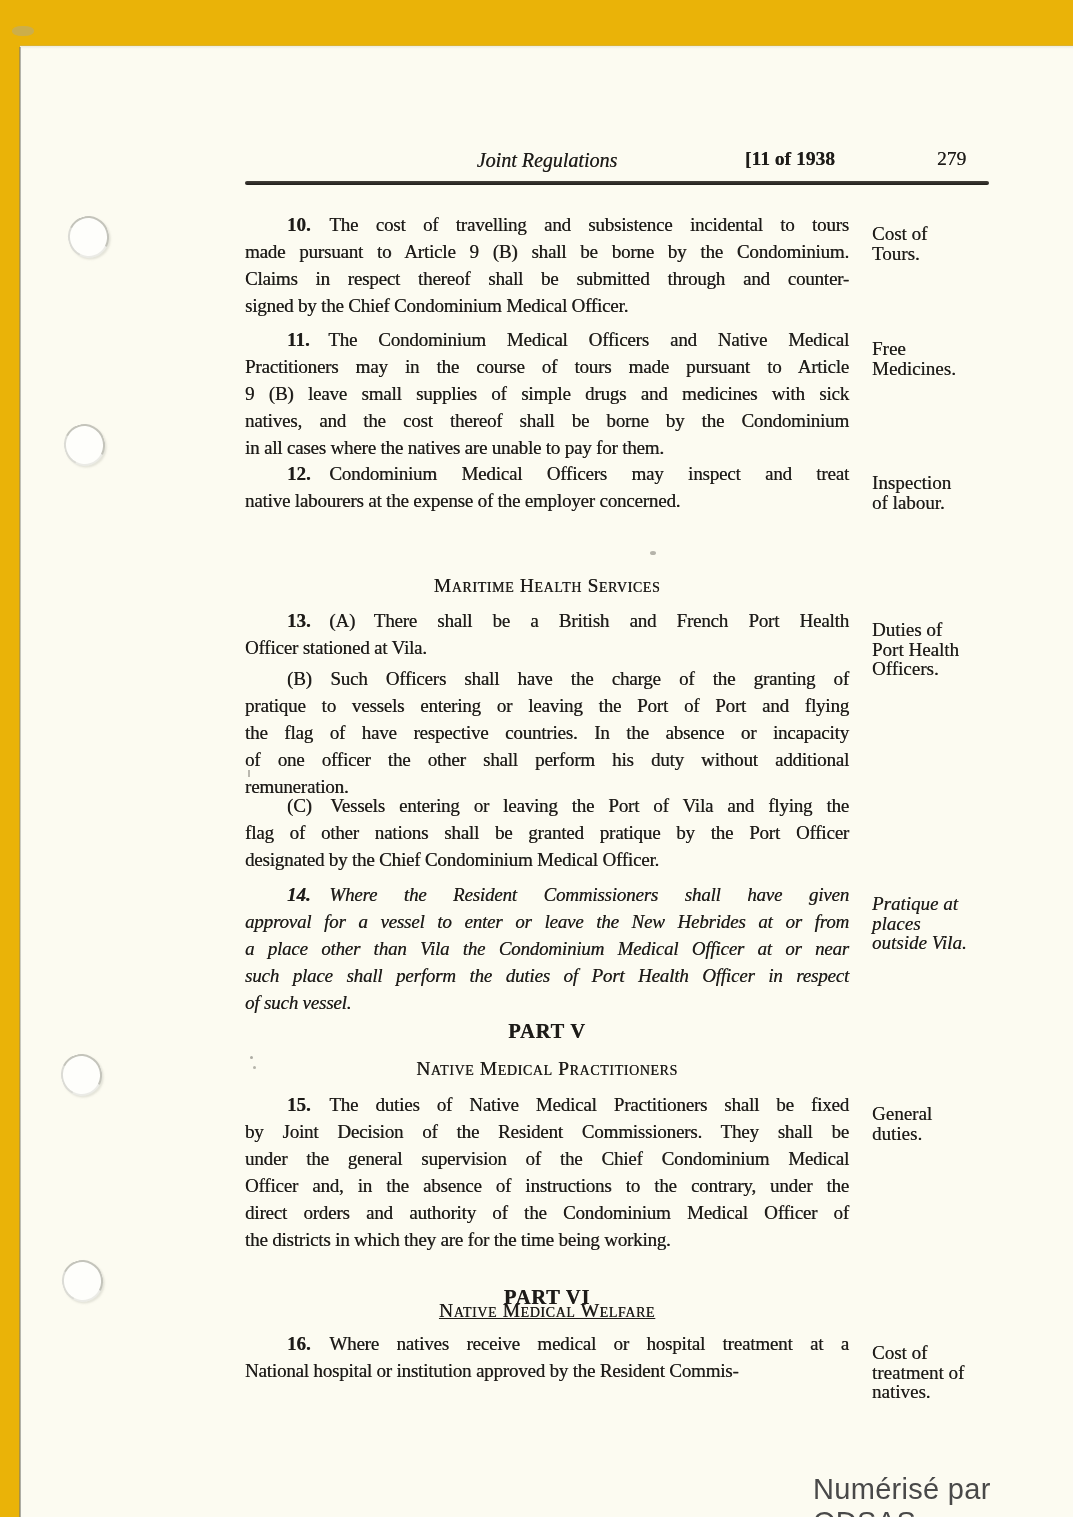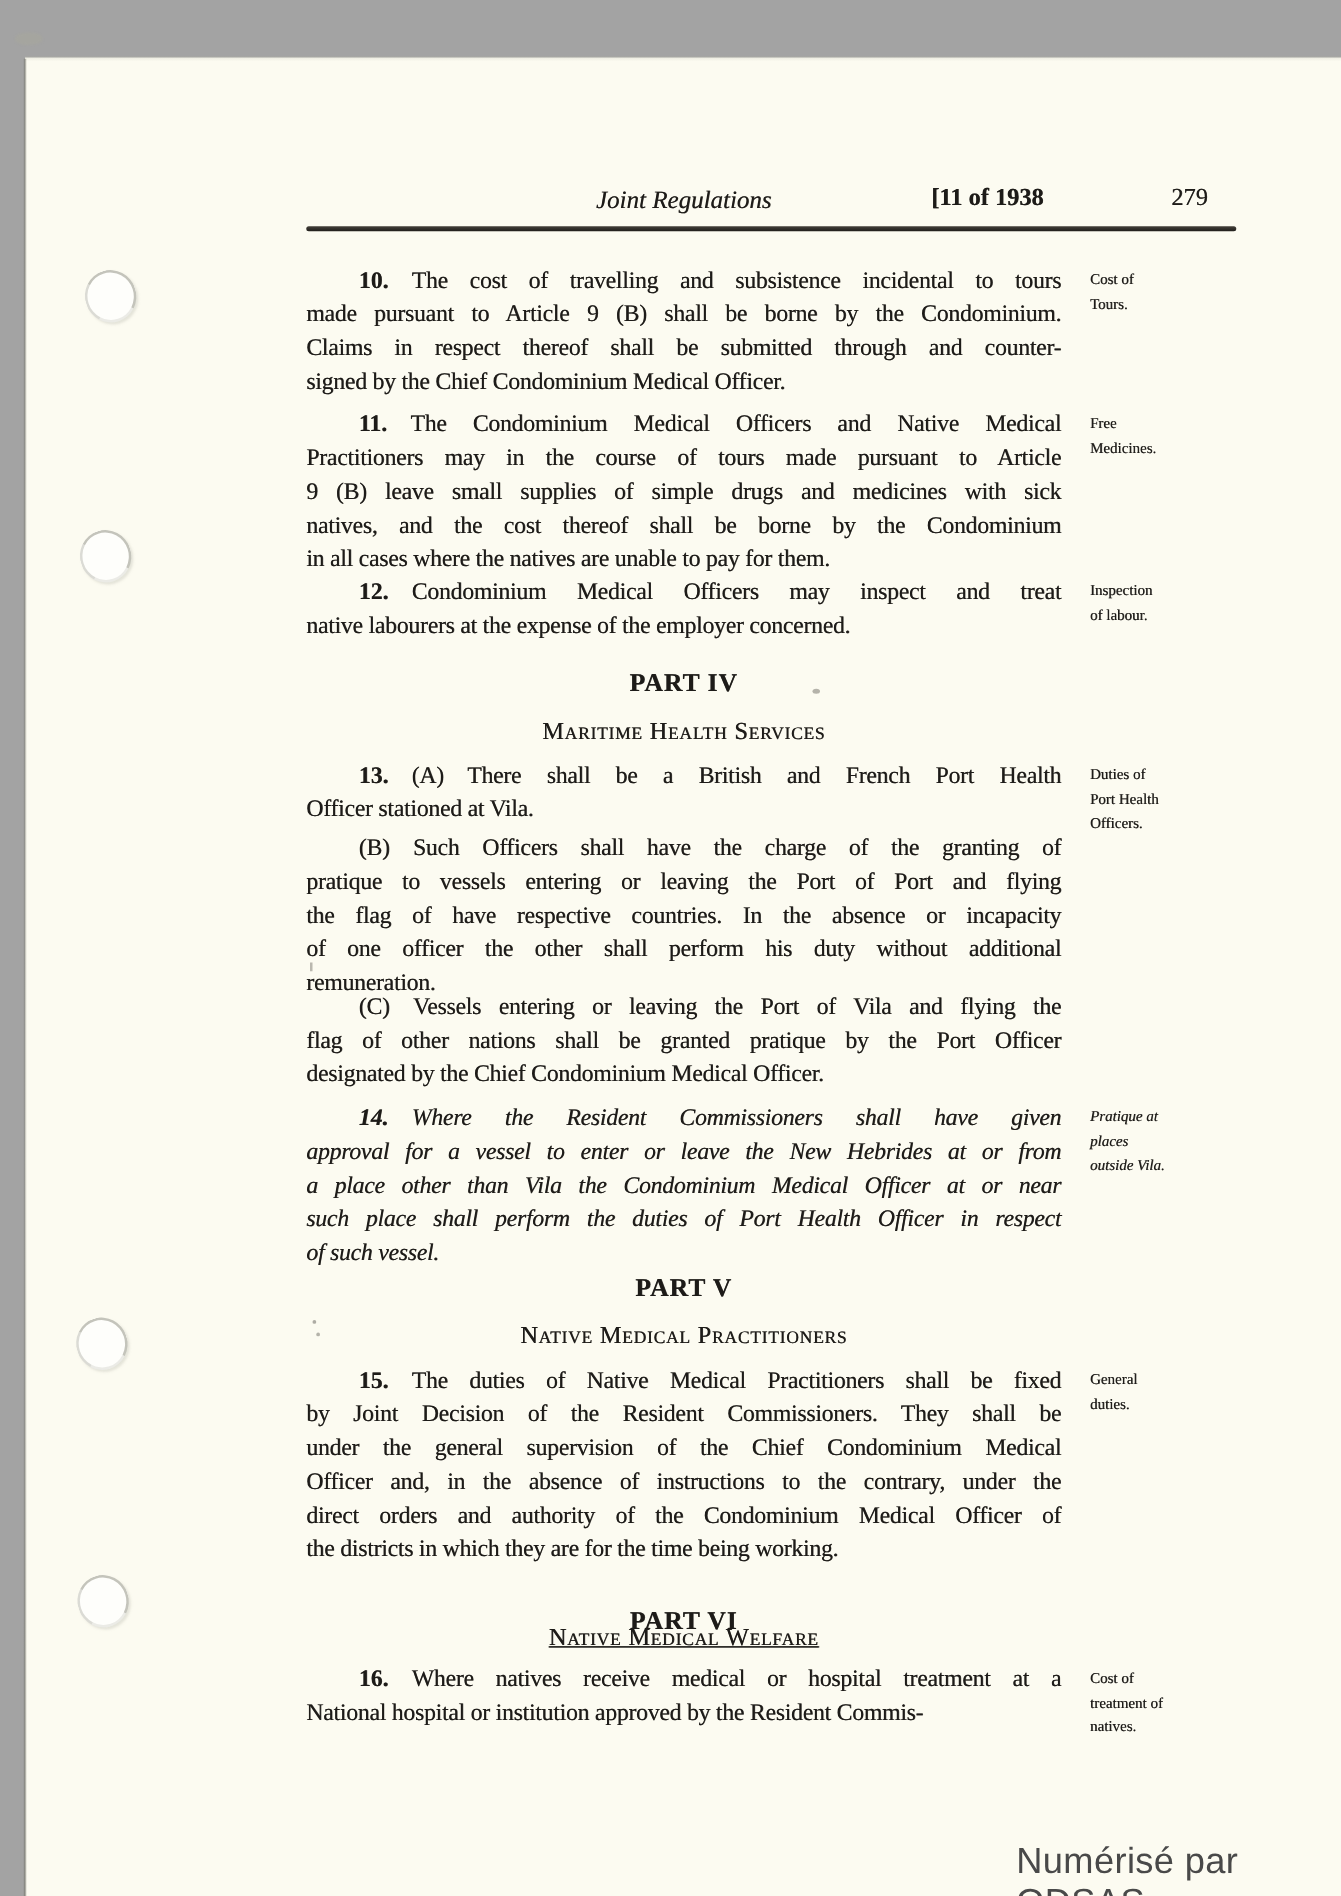--- a/index.html
+++ b/index.html
@@ -5,21 +5,21 @@
   html, body {
     margin: 0; padding: 0;
     width: 1073px; height: 1517px;
     background: #ffffff;
     overflow: hidden;
     font-family: "Liberation Serif", serif;
   }
   #page-root {
     position: relative;
     width: 1073px; height: 1517px;
-    background: #a3a3a3;
+    background: #eab308;
   }
   
   .sheet {
     position: absolute;
     left: 20px; top: 46px; right: 0; bottom: 0;
     background: #fcfbf1;
   }
   .sheet-top-edge {
     position: absolute;
     left: 20px; top: 45px; right: 0; height: 4px;
@@ -58,23 +58,23 @@
     line-height: 26.9px;
     letter-spacing: -0.2px;
     text-shadow: 0.3px 0 0 rgba(29,27,24,0.75);
   }
   .jline { display: block; text-align: justify; text-align-last: justify; }
   .jline.jlast { text-align-last: left; }
   .ptext .jline:first-child { text-indent: 42px; }
   .pnum { font-weight: bold; letter-spacing: 0; }
   .note {
     position: absolute;
-    left: 627px; top: 2px;
+    left: 627px; top: 12px;
     width: 118px;
-    font-size: 12px;
+    font-size: 19px;
     line-height: 19.5px;
     white-space: pre-line;
     text-shadow: 0.3px 0 0 rgba(29,27,24,0.7);
   }
   
   .part-title {
     width: 604px;
     text-align: center;
     font-size: 20.5px;
     font-weight: bold;
@@ -174,23 +174,20 @@
 
     <div class="row" style="top:461px;">
       <div class="ptext">
           <span class="jline"><b class="pnum">12.</b>  Condominium Medical Officers may inspect and treat</span>
           <span class="jline jlast">native labourers at the expense of the employer concerned.</span>
         </div>
       <div class="note">Inspection
 of labour.</div>
     </div>
 
-    <div class="row" style="top:536px;">
-      <div class="part-title">PART IV</div>
-    </div>
     <div class="row" style="top:575px;">
       <div class="part-subtitle">Maritime Health Services</div>
     </div>
 
     <div class="row" style="top:608px;">
       <div class="ptext">
           <span class="jline"><b class="pnum">13.</b>  (A)  There shall be a British and French Port Health</span>
           <span class="jline jlast">Officer stationed at Vila.</span>
         </div>
       <div class="note">Duties of

